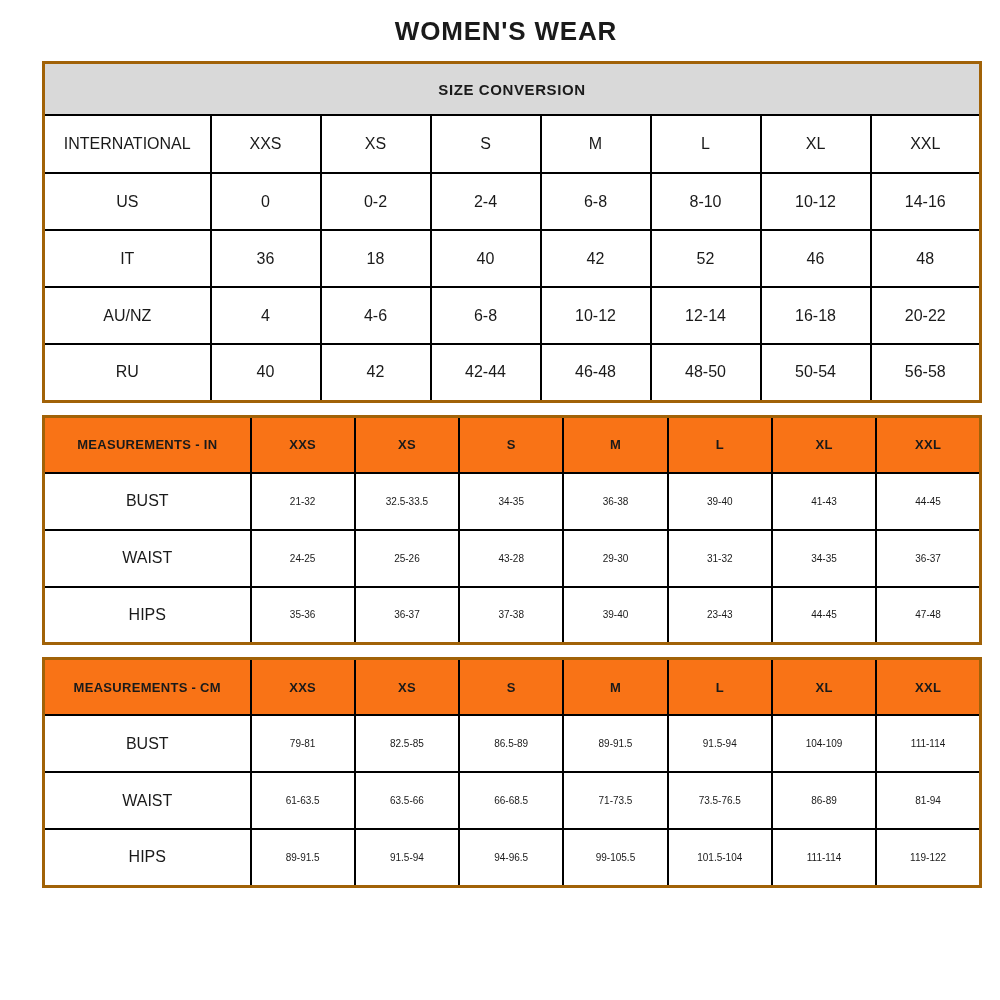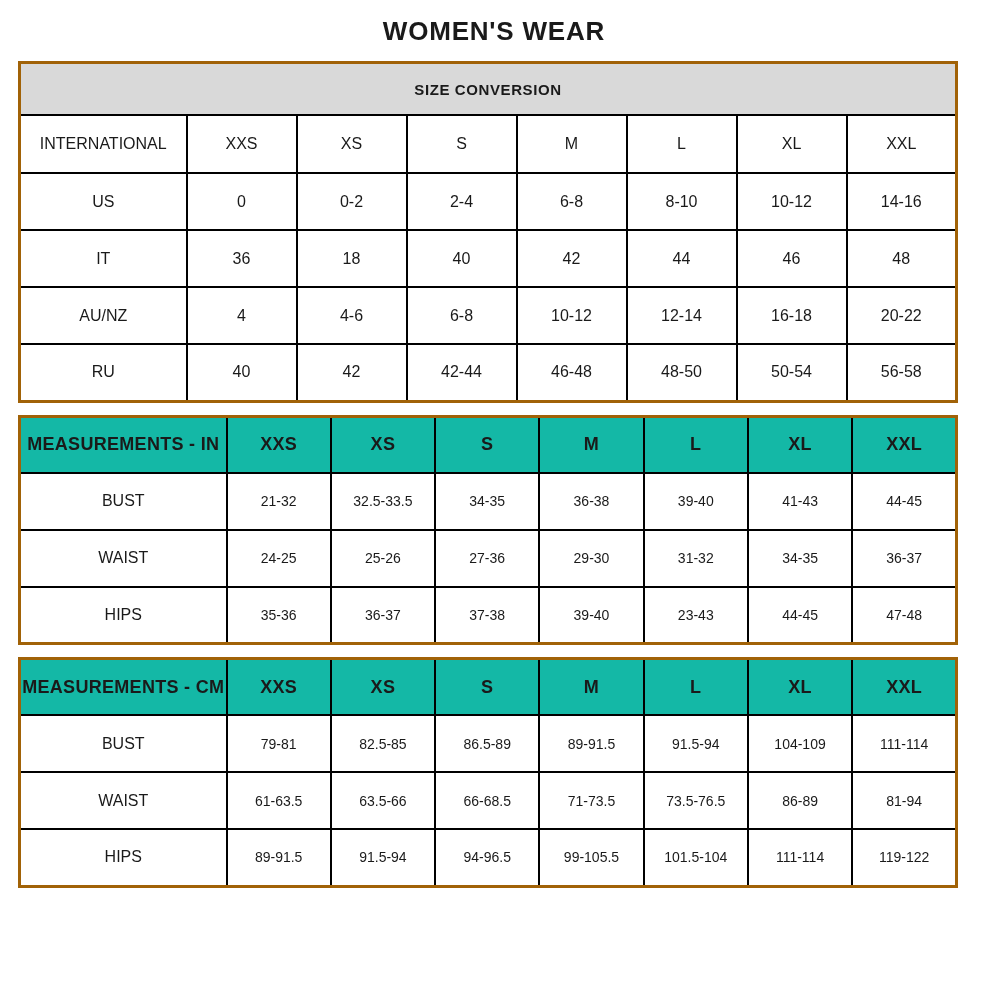--- a/index.html
+++ b/index.html
@@ -4,21 +4,21 @@
 <style>
   html, body {
     margin: 0;
     width: 1000px;
     height: 1000px;
     background: #ffffff;
     font-family: "Liberation Sans", sans-serif;
     color: #1a1a1a;
     overflow: hidden;
   }
-  .page { padding: 10px 30px 0 18px; }
+  .page { padding: 10px 30px 0 42px; }
   .page-title {
     text-align: center;
     font-size: 26px;
     font-weight: 700;
     letter-spacing: 0.8px;
     margin: 6px 0 14px 0;
   }
   table {
     width: 940px;
     border-collapse: collapse;
@@ -48,28 +48,28 @@
     height: 56px;
     font-size: 16px;
     font-weight: 400;
   }
   .t1 tbody tr { height: 57px; }
   .t1 tbody th, .t1 tbody td { font-size: 16px; }
   
   .tm col.label-col { width: 207px; }
   .tm thead th {
     height: 54px;
-    background: #14b8a6;
+    background: #f97316;
     font-weight: 700;
-    font-size: 18px;
+    font-size: 13px;
     letter-spacing: 0.3px;
   }
   .tm tbody tr { height: 57px; }
   .tm tbody th.row-label { font-size: 16px; font-weight: 400; }
-  .tm tbody td { font-size: 14px; margin-top: 10px; }
+  .tm tbody td { font-size: 10px; margin-top: 10px; }
 </style>
 </head>
 <body>
 
 <div class="page">
 
   <h1 class="page-title">WOMEN'S WEAR</h1>
 
   <table class="t1">
     <colgroup>
@@ -101,21 +101,21 @@
           <td>8-10</td>
           <td>10-12</td>
           <td>14-16</td>
         </tr>
         <tr>
           <th class="row-label">IT</th>
           <td>36</td>
           <td>18</td>
           <td>40</td>
           <td>42</td>
-          <td>44</td>
+          <td>52</td>
           <td>46</td>
           <td>48</td>
         </tr>
         <tr>
           <th class="row-label">AU/NZ</th>
           <td>4</td>
           <td>4-6</td>
           <td>6-8</td>
           <td>10-12</td>
           <td>12-14</td>
@@ -160,21 +160,21 @@
           <td>34-35</td>
           <td>36-38</td>
           <td>39-40</td>
           <td>41-43</td>
           <td>44-45</td>
         </tr>
         <tr>
           <th class="row-label">WAIST</th>
           <td>24-25</td>
           <td>25-26</td>
-          <td>27-36</td>
+          <td>43-28</td>
           <td>29-30</td>
           <td>31-32</td>
           <td>34-35</td>
           <td>36-37</td>
         </tr>
         <tr>
           <th class="row-label">HIPS</th>
           <td>35-36</td>
           <td>36-37</td>
           <td>37-38</td>

